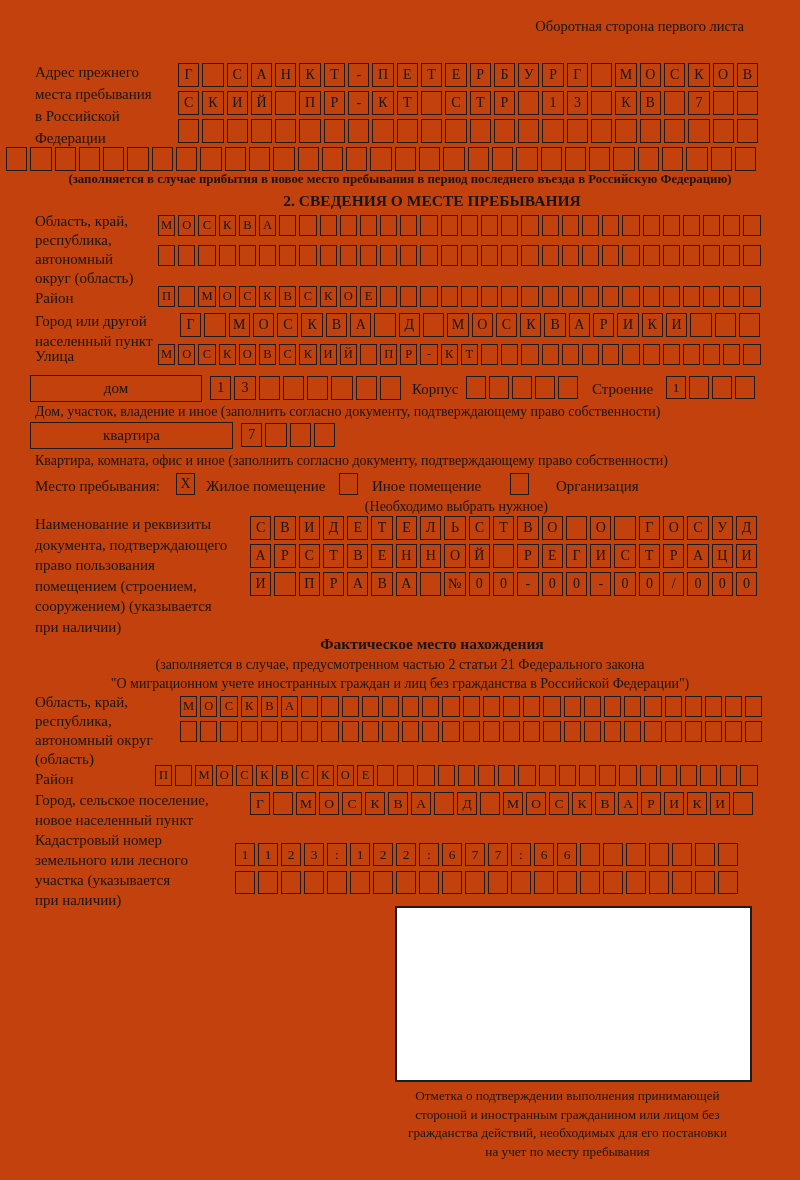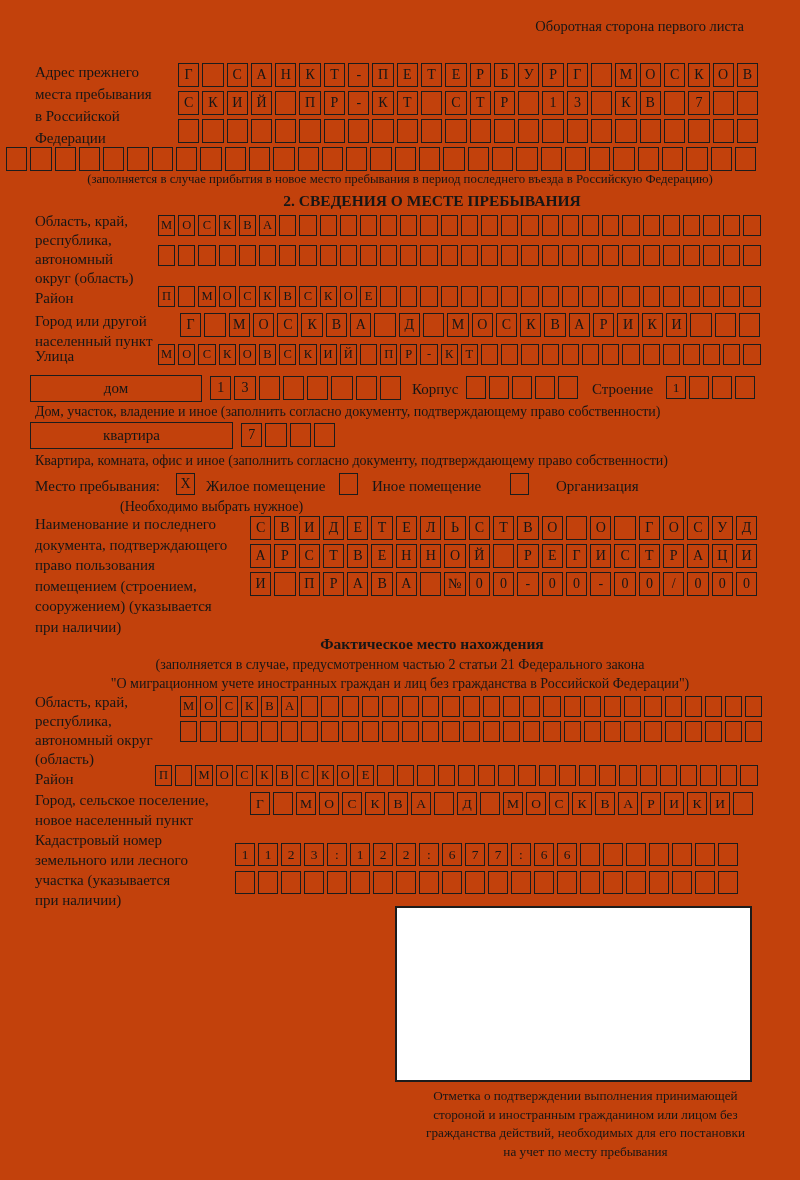--- a/index.html
+++ b/index.html
@@ -1,21 +1,21 @@
 <!DOCTYPE html>
 <html><head>
 <meta charset="utf-8">
 <style>
   html,body{margin:0;padding:0;background:#fff;}
   .page{position:relative;width:800px;height:1180px;background:#c2410c;
         font-family:"Liberation Serif","DejaVu Serif",serif;color:#161616;overflow:hidden;}
   .abs{position:absolute;}
   .label{font-size:15px;line-height:20px;white-space:nowrap;}
   .hdr{font-size:14.5px;}
-  .note{font-size:12.8px;white-space:nowrap;}
+  .note{font-size:12.8px;white-space:nowrap;font-weight:bold;}
   .note2{font-size:14px;white-space:nowrap;}
   .center{left:0;width:800px;text-align:center;}
   .title{font-weight:700;font-size:15.5px;white-space:nowrap;margin-left:32px;}
   .cells{display:flex;gap:3px;}
   .cells .cell{flex:0 0 auto;width:21.3px;height:24px;border:1.5px solid #1c1c1c;box-sizing:border-box;
         display:flex;align-items:center;justify-content:center;font-size:14px;line-height:1;}
   .cells.small .cell{width:17.2px;height:21px;font-size:12.5px;}
   .cells.mid .cell{width:20px;height:23px;font-size:13.5px;}
   .boxfield{border:1.5px solid #1c1c1c;box-sizing:border-box;display:flex;align-items:center;
         justify-content:center;font-size:15px;}
@@ -360,24 +360,24 @@
     </div>
   <div class="abs note2" style="left:35px;top:453px">Квартира, комната, офис и иное (заполнить согласно документу, подтверждающему право собственности)</div>
 
   <div class="abs label" style="left:35px;top:476px">Место пребывания:</div>
   <div class="abs checkbox" style="left:176px;top:473px">X</div>
   <div class="abs label" style="left:206px;top:476px">Жилое помещение</div>
   <div class="abs checkbox" style="left:339px;top:473px"></div>
   <div class="abs label" style="left:372px;top:476px">Иное помещение</div>
   <div class="abs checkbox" style="left:510px;top:473px"></div>
   <div class="abs label" style="left:556px;top:476px">Организация</div>
-  <div class="abs note2" style="left:120px;top:499px;width:400px;text-align:left">(Необходимо выбрать нужное)</div>
+  <div class="abs note2" style="left:148px;top:499px;width:400px;text-align:right">(Необходимо выбрать нужное)</div>
 
   <div class="abs label lines" style="left:35px;top:514px;line-height:20.5px">
-      <div>Наименование и последнего</div>
+      <div>Наименование и реквизиты</div>
       <div>документа, подтверждающего</div>
       <div>право пользования</div>
       <div>помещением (строением,</div>
       <div>сооружением) (указывается</div>
       <div>при наличии)</div>
     </div>
   <div class="abs cells" style="left:250px;top:516px">
       <div class="cell">С</div>
       <div class="cell">В</div>
       <div class="cell">И</div>
@@ -632,20 +632,20 @@
       <div class="cell"></div>
       <div class="cell"></div>
       <div class="cell"></div>
       <div class="cell"></div>
       <div class="cell"></div>
       <div class="cell"></div>
       <div class="cell"></div>
     </div>
 
   <div class="abs stamp" style="left:395px;top:906px;width:357px;height:176px"></div>
-  <div class="abs caption lines" style="left:405px;top:1087px;width:361px">
+  <div class="abs caption lines" style="left:387px;top:1087px;width:361px">
       <div>Отметка о подтверждении выполнения принимающей</div>
       <div>стороной и иностранным гражданином или лицом без</div>
       <div>гражданства действий, необходимых для его постановки</div>
       <div>на учет по месту пребывания</div>
     </div>
 
 </div>
 
 </body></html>

